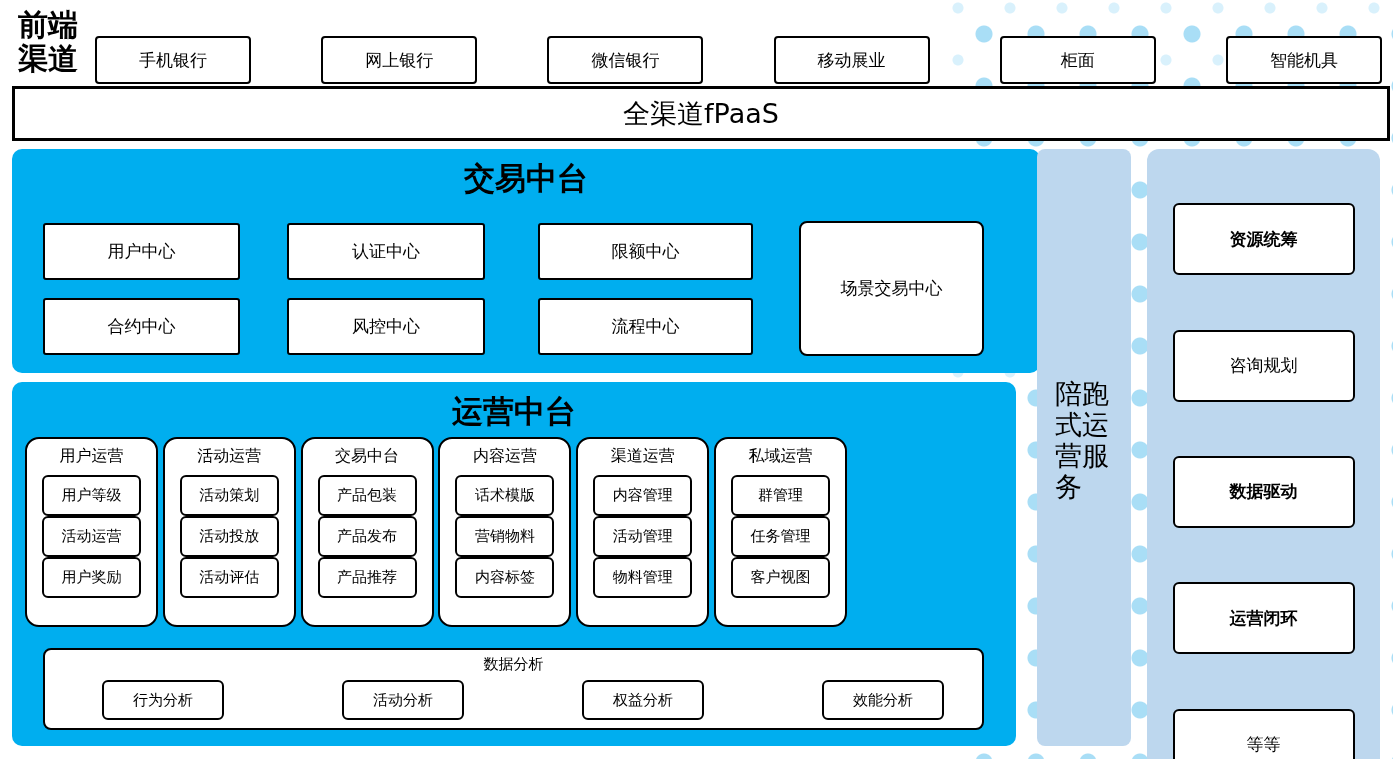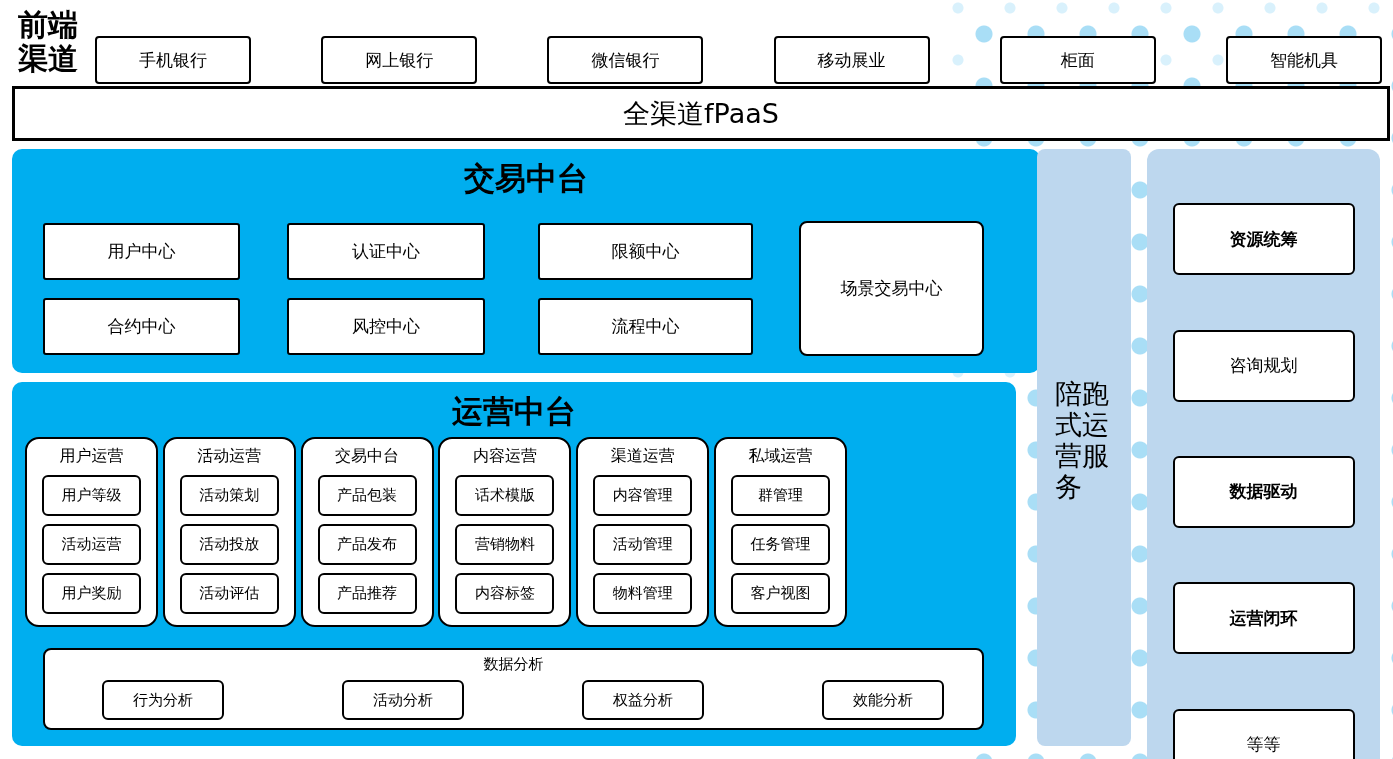--- a/index.html
+++ b/index.html
@@ -59,21 +59,21 @@
   }
   .columns{
     position:absolute;left:13px;top:55px;width:822px;
     display:flex;justify-content:space-between;
   }
   .col{
     width:129px;height:186px;background:#fff;border:2px solid #000;border-radius:14px;
     display:flex;flex-direction:column;align-items:center;
   }
   .col-header{margin-top:7px;font-size:16px;}
-  .col-items{margin-top:8px;display:flex;flex-direction:column;gap:8px;align-items:flex-start;}
+  .col-items{margin-top:8px;display:flex;flex-direction:column;align-items:flex-start;}
   .col-item{
     width:95px;height:37px;background:#fff;border:2px solid #000;border-radius:6px;
     display:flex;align-items:center;justify-content:center;font-size:15px;
   }
   .analysis{
     position:absolute;left:31px;top:266px;width:937px;height:78px;
     background:#fff;border:2px solid #000;border-radius:8px;
   }
   .analysis-title{text-align:center;margin-top:5px;font-size:15px;}
   .analysis-item{

